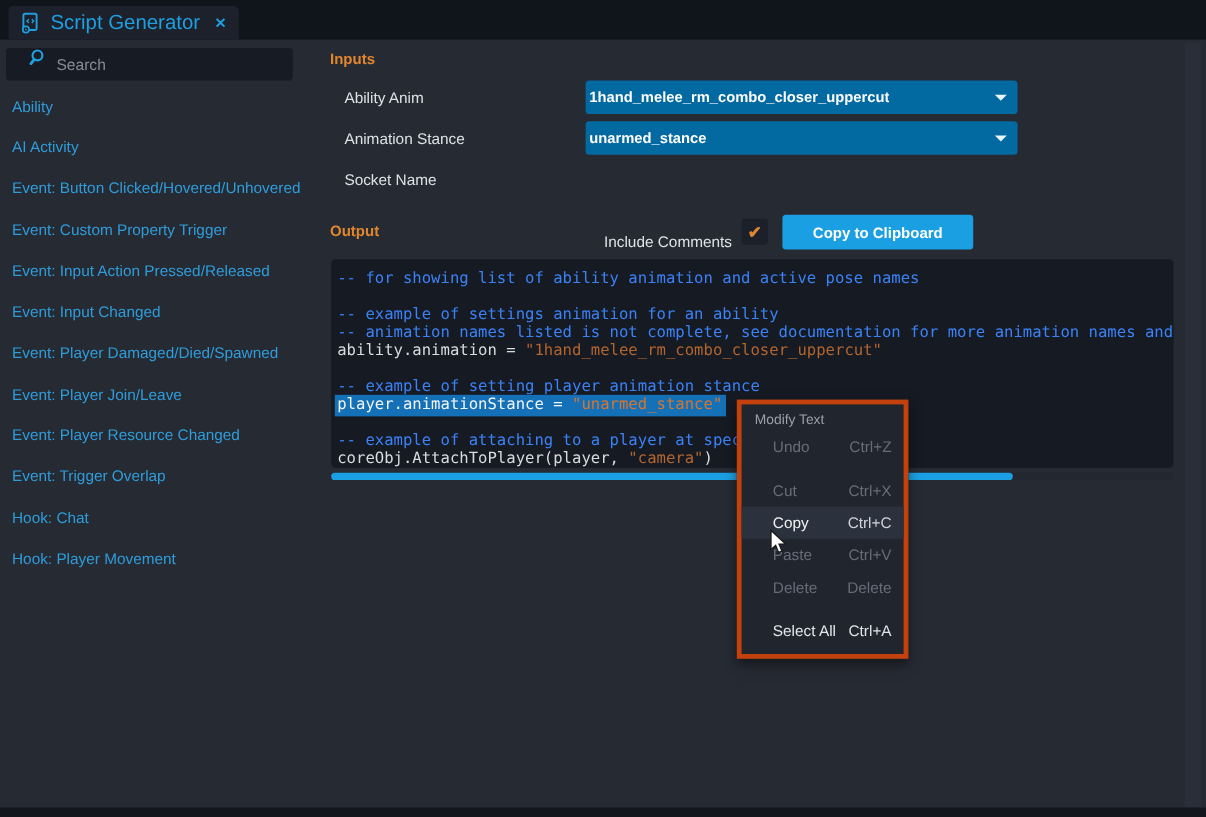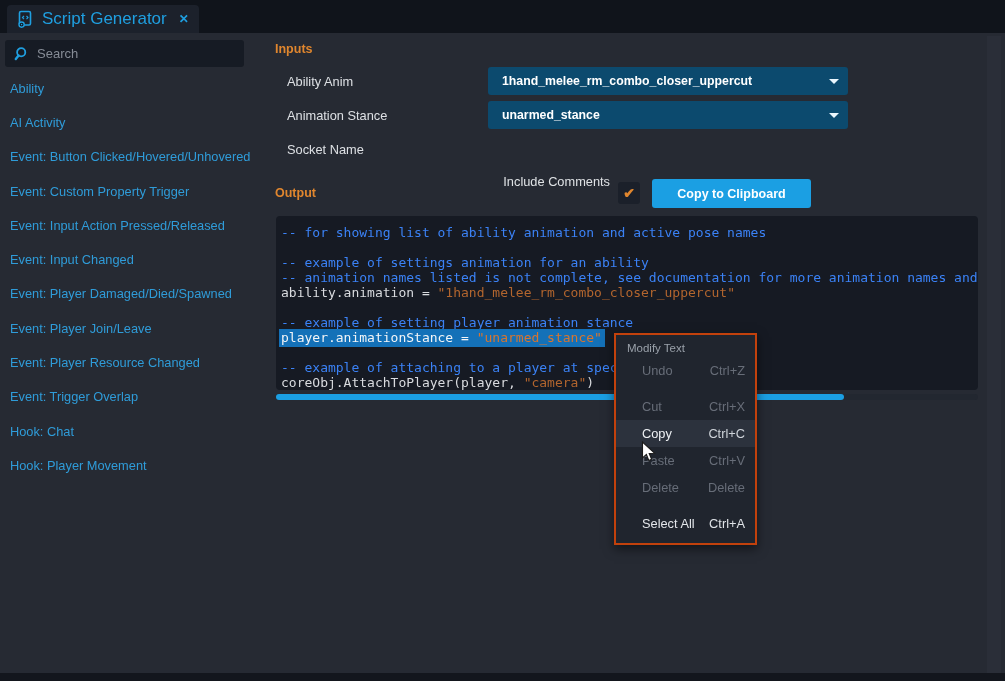--- a/index.html
+++ b/index.html
@@ -12,48 +12,48 @@
   .tabbar { position:absolute; left:0; top:0; width:1005px; height:33px; background:#10141b; }
   .tab {
     position:absolute; left:7px; top:5px; height:28px; background:#1c212b;
     border-radius:4px 4px 0 0; display:flex; align-items:center; padding:0 10px 0 9px; gap:7px;
   }
   .tab-title { color:#1f9fe0; font-size:17px; }
   .tab-close { color:#1f9fe0; font-size:12px; font-weight:bold; margin-left:5px; cursor:default; }
   
   .search {
     position:absolute; left:5px; top:40px; width:239px; height:27px; background:#161b24;
-    border-radius:3px; display:flex; align-items:center; padding-left:9px; gap:7px;
+    border-radius:3px; display:flex; padding-left:19px; gap:7px;
   }
   .search input {
     background:transparent; border:none; outline:none; color:#cfd3d8; font-size:13px;
     font-family:"Liberation Sans", sans-serif; width:200px;
   }
   .search input::placeholder { color:#868c96; }
   .nav { position:absolute; left:0; top:71px; width:268px; display:flex; flex-direction:column; }
   .nav-item {
     height:34.3px; display:flex; align-items:center; padding-left:10px;
     font-size:12.8px; color:#2f9cd9; cursor:default; white-space:nowrap;
   }
   .nav-item.selected { color:#e9ebee; }
   
   .sect-header { position:absolute; left:275px; color:#e0862e; font-weight:bold; font-size:12.5px; }
   .row-label { position:absolute; left:287px; height:28px; display:flex; align-items:center; color:#dde0e4; font-size:12.8px; }
   .dropdown {
-    position:absolute; left:488px; width:360px; height:28px; background:#0c4a6e; border-radius:3px;
-    display:flex; align-items:center; padding:0 24px 0 14px; cursor:default;
+    position:absolute; left:488px; width:360px; height:28px; background:#0369a1; border-radius:3px;
+    display:flex; align-items:center; padding:0 24px 0 3px; cursor:default;
   }
   .dropdown .val { color:#ffffff; font-weight:bold; font-size:12.3px; white-space:nowrap; overflow:hidden; }
   .caret {
     position:absolute; right:9px; top:12px; width:0; height:0;
     border-left:5px solid transparent; border-right:5px solid transparent; border-top:5px solid #eaf6fd;
   }
   
   .inc-comments {
-    position:absolute; left:430px; top:170px; width:180px; height:22px;
+    position:absolute; left:430px; top:190px; width:180px; height:22px;
     display:flex; align-items:center; justify-content:flex-end; color:#dfe2e5; font-size:12.8px;
   }
   .checkbox {
     position:absolute; left:618px; top:182px; width:22px; height:22px; background:#1b202a;
     border-radius:3px; display:flex; align-items:center; justify-content:center;
     color:#e0862e; font-size:14px; font-weight:bold; cursor:default;
   }
   .btn {
     position:absolute; top:179px; width:159px; height:29px; background:#1b9fe3; border:none;
     border-radius:3px; color:#ffffff; font-weight:bold; font-size:12.5px;
@@ -72,21 +72,21 @@
   .selline .cd { color:#f3f5f7; }
   .selline .st { color:#d8752f; }
   
   .hscroll { position:absolute; left:276px; top:394px; width:702px; height:6px; background:#222730; border-radius:3px; }
   .hthumb { position:absolute; left:0; top:0; width:568px; height:6px; background:#1b9fe3; border-radius:3px; }
   .vscroll { position:absolute; left:987px; top:36px; width:14px; height:637px; background:#2a2e38; }
   .bottombar { position:absolute; left:0; top:673px; width:1005px; height:8px; background:#13161d; }
   
   .menu {
     position:absolute; left:614px; top:333px; width:143px; background:#20252e;
-    border:2px solid #c2410c; box-shadow:0 4px 10px rgba(0,0,0,.5); z-index:10; padding:4px 0 6px 0;
+    border:4px solid #c2410c; box-shadow:0 4px 10px rgba(0,0,0,.5); z-index:10; padding:4px 0 6px 0;
   }
   .menu-title { padding:3px 0 3px 11px; font-size:11.5px; color:#99a0a9; }
   .menu-item {
     height:27px; display:flex; align-items:center; justify-content:space-between;
     padding:0 10px 0 26px; font-size:12.8px; cursor:default;
   }
   .menu-item.gap { margin-top:9px; }
   .menu-item.disabled .mi-label, .menu-item.disabled .mi-key { color:#676d78; }
   .menu-item.normal .mi-label { color:#e3e6ea; }
   .menu-item.normal .mi-key { color:#dfe3e7; }

